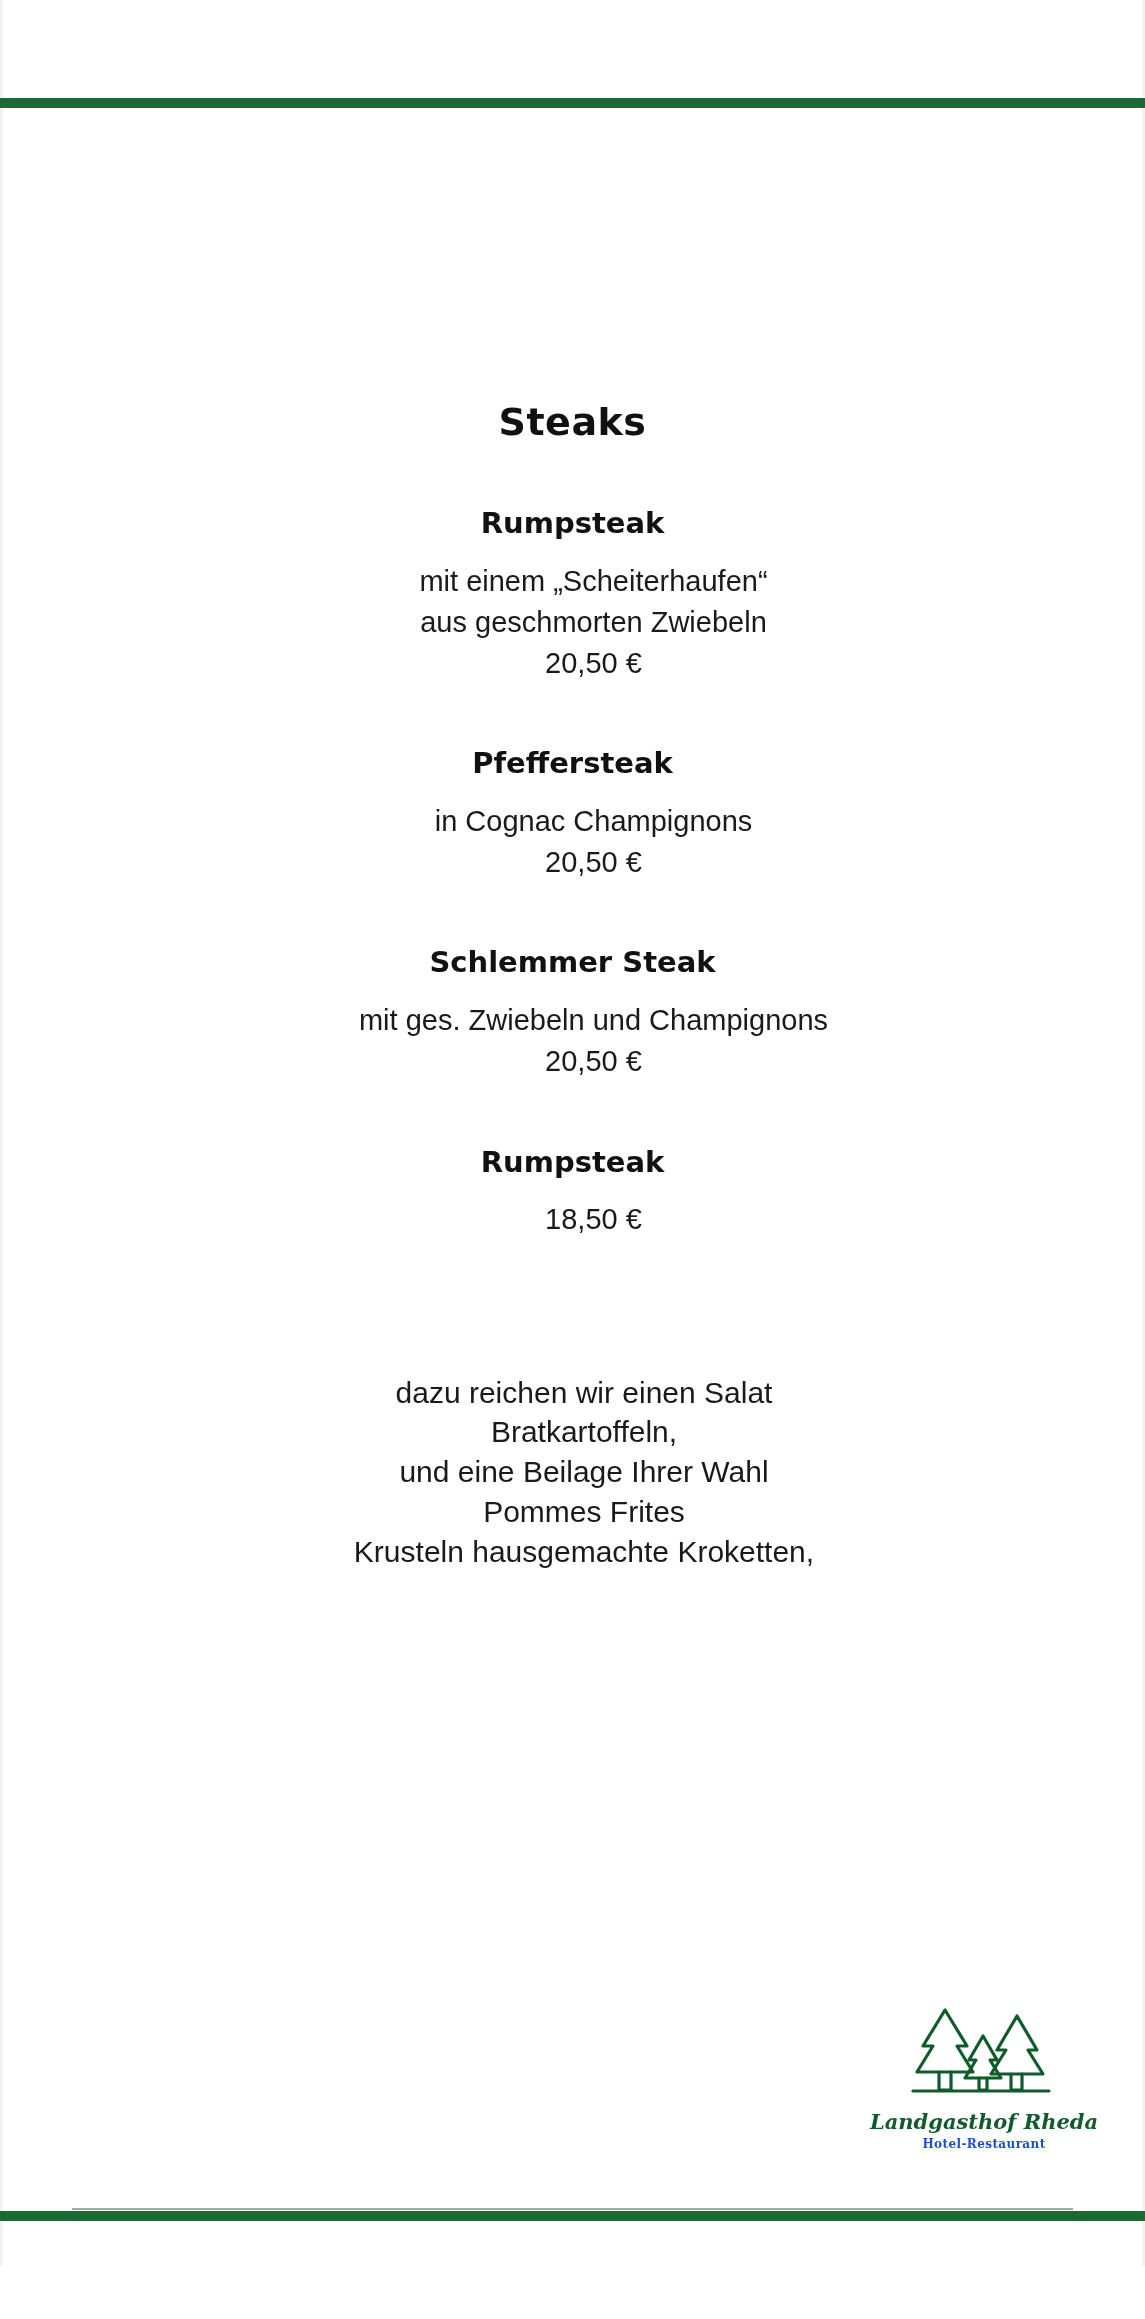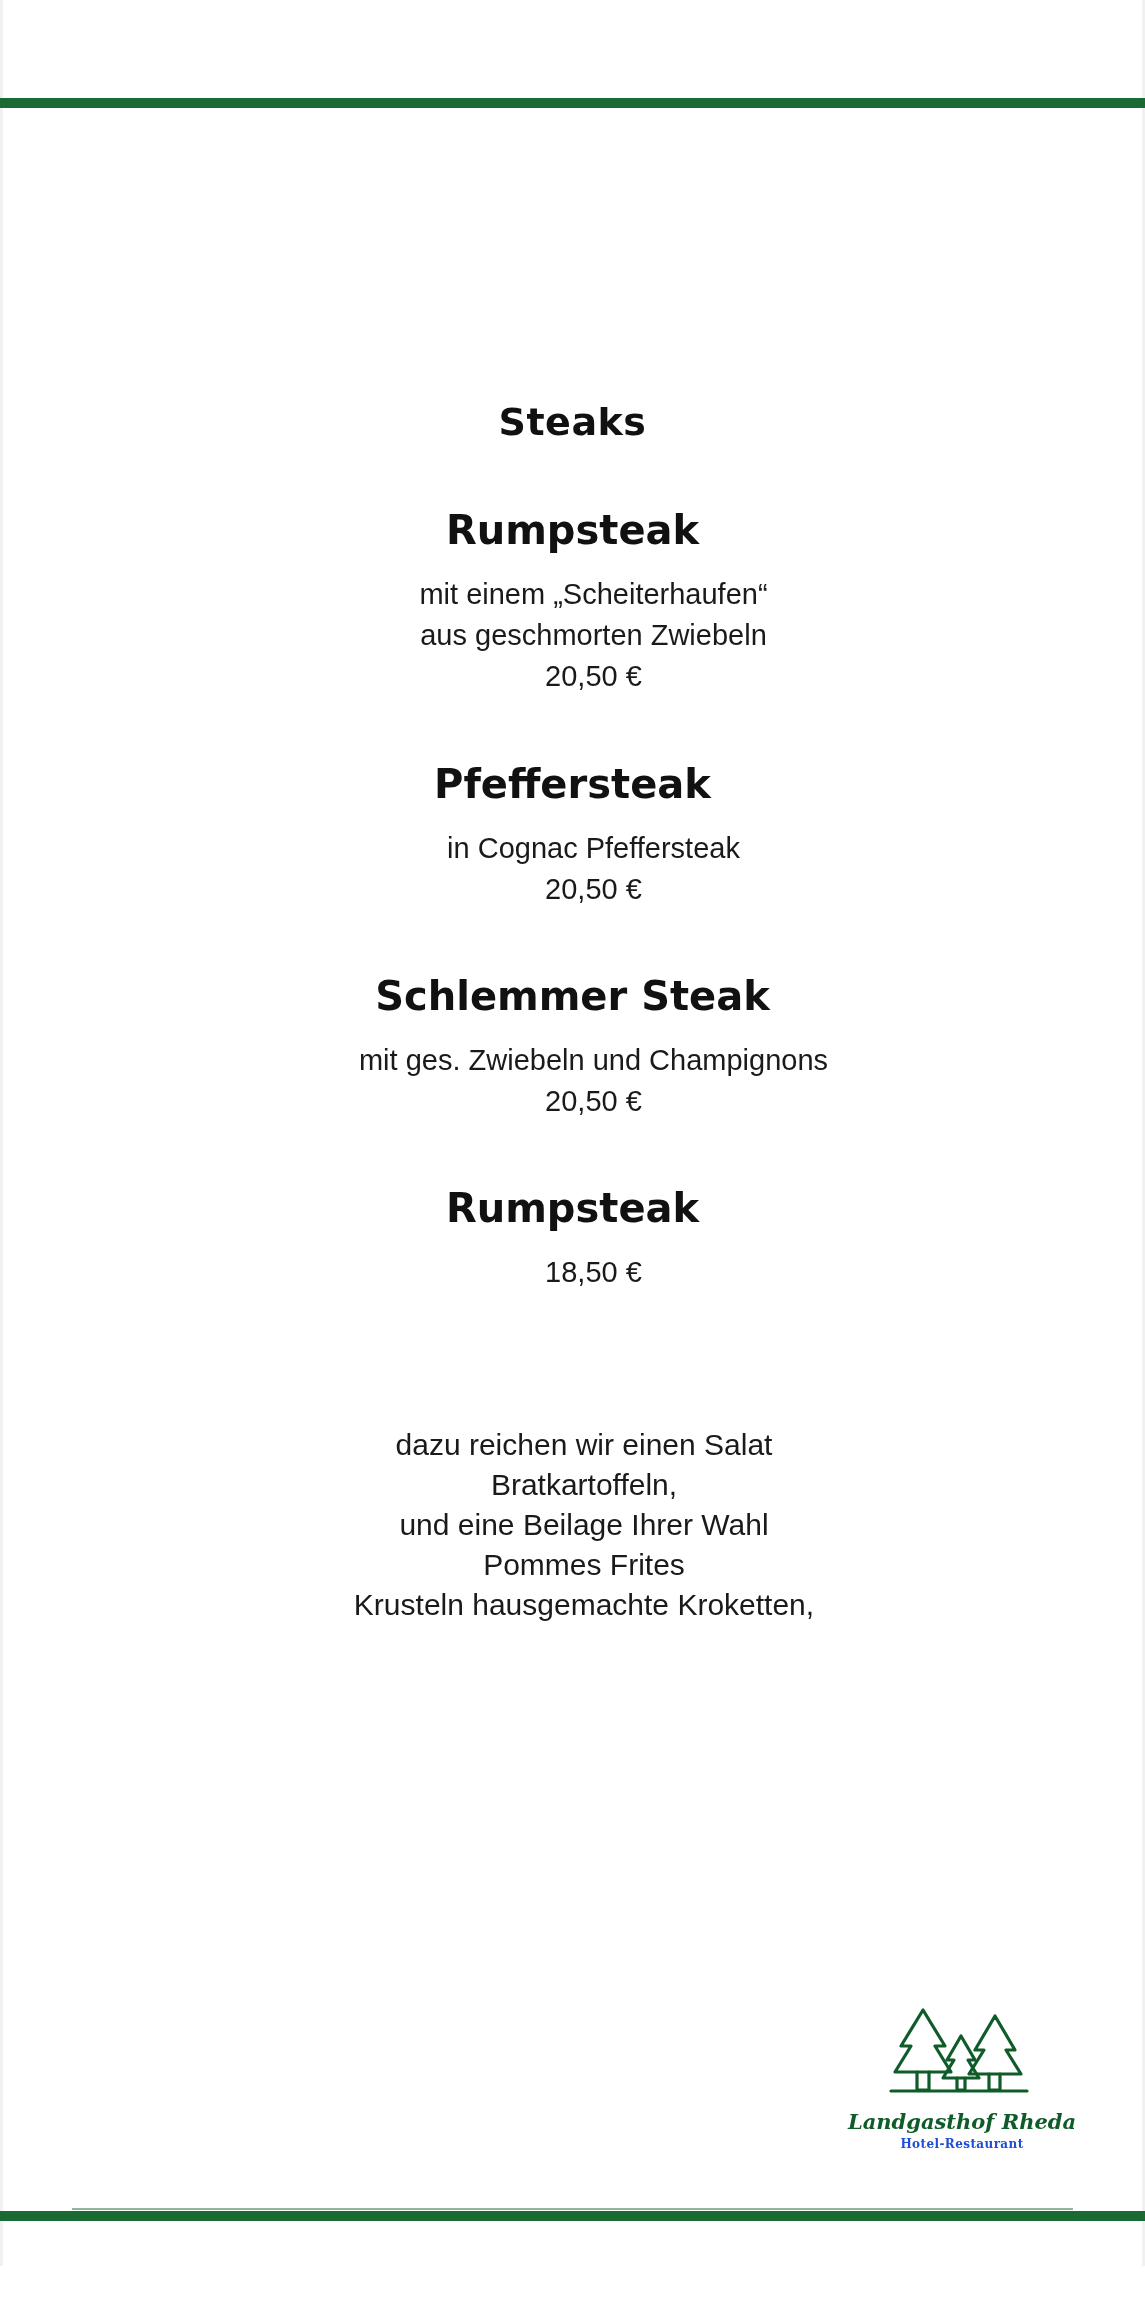--- a/index.html
+++ b/index.html
@@ -72,21 +72,21 @@
     padding-top: 292px;
     letter-spacing: 0.5px;
   }
 
   .dish {
     margin-top: 62px;
   }
   .dish-name {
     font-family: "DejaVu Sans", sans-serif;
     font-weight: bold;
-    font-size: 40px;
+    font-size: 29px;
     color: #111111;
     line-height: 1.2;
   }
   .dish-desc {
     font-family: "Liberation Sans", sans-serif;
     font-size: 29px;
     color: #1a1a1a;
     line-height: 1.42;
     margin-top: 20px;
     padding-left: 42px;
@@ -103,21 +103,21 @@
     margin-top: 132px;
     font-family: "Liberation Sans", sans-serif;
     font-size: 30px;
     color: #1a1a1a;
     line-height: 1.33;
   }
   .footnote .line { display: block; margin-left: 23px; }
 
   .logo {
     position: absolute;
-    right: 68px;
+    right: 46px;
     bottom: 115px;
     width: 230px;
     text-align: center;
   }
   .logo-mark {
     display: block;
     margin: 0 auto;
     width: 170px;
     height: 105px;
   }
@@ -159,21 +159,21 @@
       <div class="dish-desc">
         <span class="line">mit einem „Scheiterhaufen“</span>
         <span class="line">aus geschmorten Zwiebeln</span>
         <span class="line dish-price">20,50 €</span>
       </div>
     </div>
 
     <div class="dish">
       <div class="dish-name">Pfeffersteak</div>
       <div class="dish-desc">
-        <span class="line">in Cognac Pfeffersteak</span>
+        <span class="line">in Cognac Champignons</span>
         <span class="line dish-price">20,50 €</span>
       </div>
     </div>
 
     <div class="dish">
       <div class="dish-name">Schlemmer Steak</div>
       <div class="dish-desc">
         <span class="line">mit ges. Zwiebeln und Champignons</span>
         <span class="line dish-price">20,50 €</span>
       </div>

